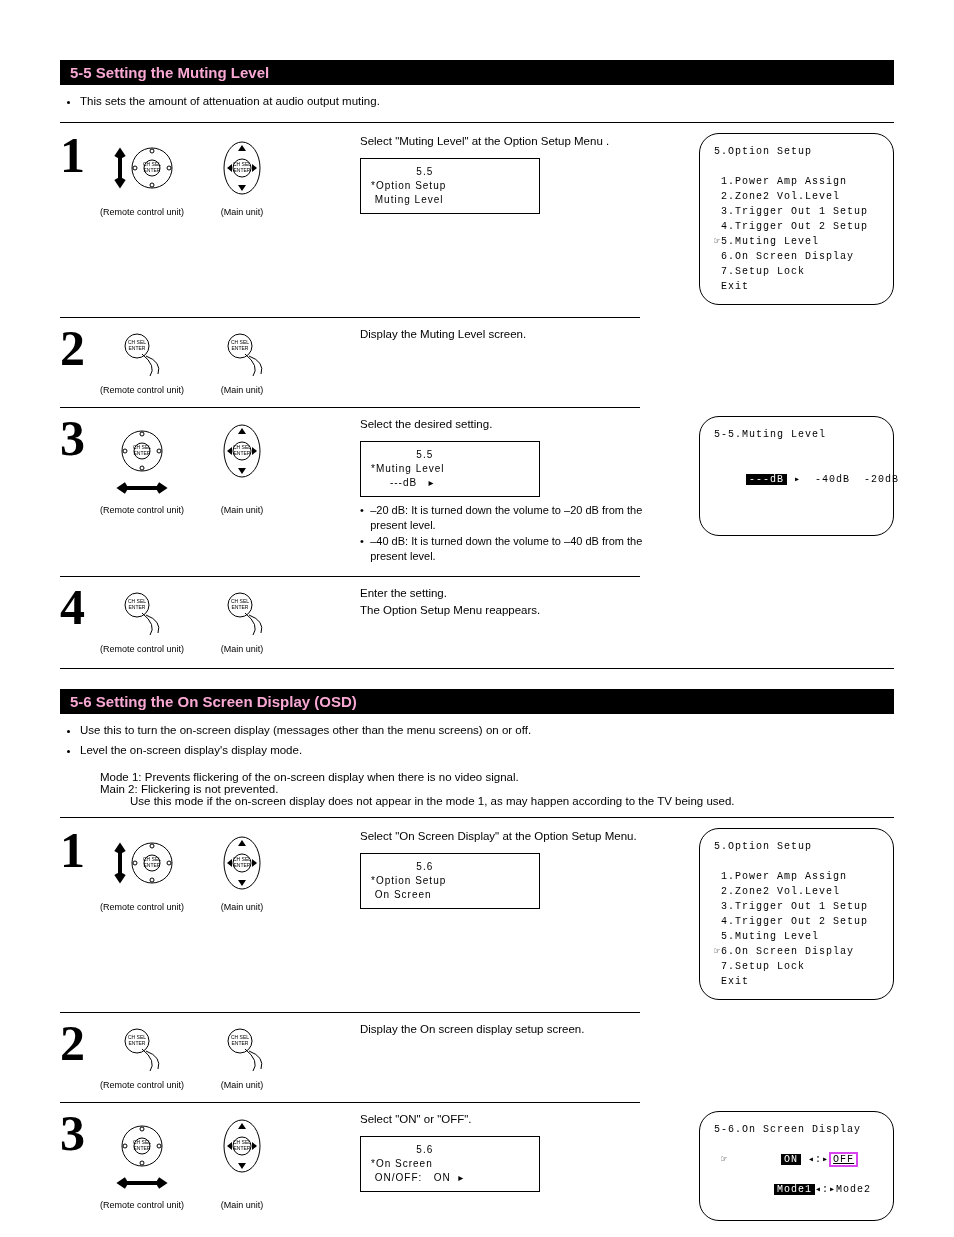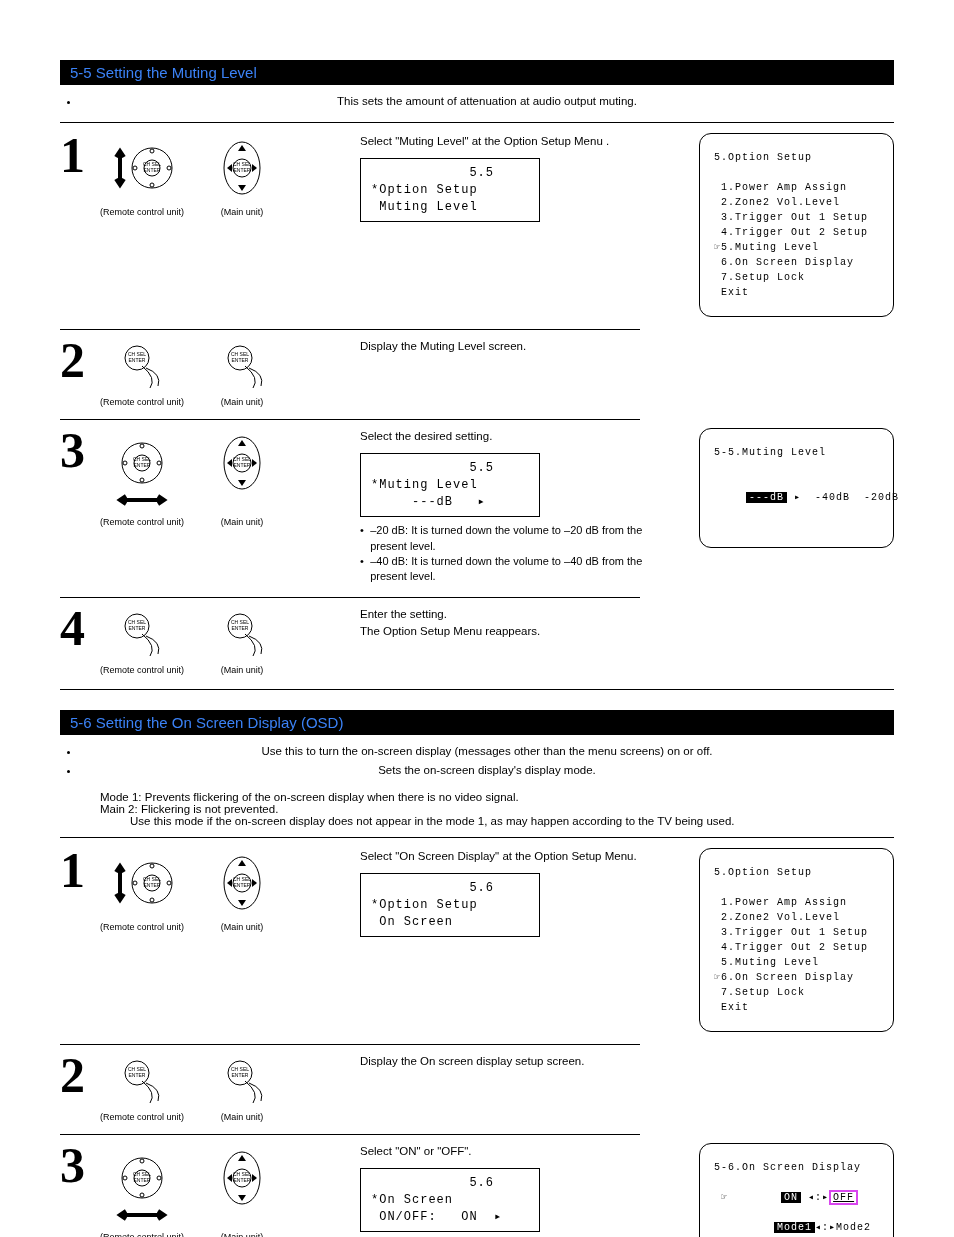--- a/index.html
+++ b/index.html
@@ -7,28 +7,28 @@
     font-family: Arial, Helvetica, sans-serif;
     font-size: 12px;
     color: #000;
     background: #fff;
     width: 954px;
     margin: 0 auto;
     padding: 40px 60px;
   }
   .section-header {
     background: #000;
-    color: #3b82f6;
-    font-weight: normal;
+    color: #f9a8d4;
+    font-weight: bold;
     font-size: 15px;
     padding: 4px 10px;
     margin-top: 20px;
     margin-bottom: 8px;
   }
-  .intro-list { margin: 6px 0 12px 20px; font-size: 11.5px; line-height: 1.5; text-align: center; }
+  .intro-list { margin: 6px 0 12px 20px; font-size: 11.5px; line-height: 1.5; }
   .intro-list li { list-style: disc; margin-bottom: 2px; }
   .mode-line { margin-left: 40px; font-size: 11.5px; }
   .mode-sub { margin-left: 70px; font-size: 11.5px; }
   hr.full { border: none; border-top: 1px solid #000; margin: 6px 0; }
   hr.short { border: none; border-top: 1px solid #000; margin: 4px 0; width: 580px; }
   .step-row { display: flex; align-items: flex-start; padding: 4px 0 8px 0; }
   .step-num {
     width: 40px;
     font-family: "Times New Roman", serif;
     font-size: 50px;
@@ -39,34 +39,34 @@
   }
   .controls { width: 260px; display: flex; gap: 28px; flex-shrink: 0; align-items: center; }
   .ctrl-col { display:flex; flex-direction:column; align-items:center; gap:4px; }
   .ctrl-caption { font-size: 9px; text-align:center; }
   .instruction-col { width: 300px; font-size: 11.5px; line-height: 1.45; }
   .lcd {
     border: 1px solid #000;
     width: 180px;
     padding: 6px 10px;
     margin-top: 8px;
-    font-family: Liberation Mono, monospace;
-    font-size: 12px;
+    font-family: Liberation Sans, sans-serif;
+    font-size: 10px;
     letter-spacing: 1px;
     line-height: 1.4;
     white-space: pre;
   }
   .bullet-list { margin: 6px 0 0 0; font-size: 11px; line-height: 1.4; }
   .bullet-list > div { display:flex; }
   .bullet-list .dot { width: 12px; }
   .osd-panel {
     border: 1px solid #000;
-    border-radius: 12px;
+    border-radius: 20px;
     width: 195px;
-    padding: 16px 14px;
+    padding: 10px 14px;
     font-family: "Courier New", monospace;
     font-size: 10px;
     letter-spacing: 1px;
     line-height: 1.5;
     white-space: pre;
     margin-left: auto;
     flex-shrink:0;
   }
   .hl { background:#000; color:#fff; padding:0 3px;margin-left:32px; }
   
@@ -238,21 +238,21 @@
   <div class="instruction-col">
     <div>Enter the setting.</div>
     <div>The Option Setup Menu reappears.</div>
   </div>
 </div>
 <hr class="full">
 
 <div class="section-header">5-6 Setting the On Screen Display (OSD)</div>
 <ul class="intro-list">
   <li>Use this to turn the on-screen display (messages other than the menu screens) on or off.</li>
-  <li>Sets the on-screen display's display mode.</li>
+  <li>Level the on-screen display's display mode.</li>
 </ul>
 <div class="mode-line">Mode 1:  Prevents flickering of the on-screen display when there is no video signal.</div>
 <div class="mode-line">Main 2:  Flickering is not prevented.</div>
 <div class="mode-sub">Use this mode if the on-screen display does not appear in the mode 1, as may happen according to the TV being used.</div>
 <hr class="full" style="margin-top:10px;">
 
 <div class="step-row">
   <div class="step-num">1</div>
   <div class="controls">
     <div class="ctrl-col">

